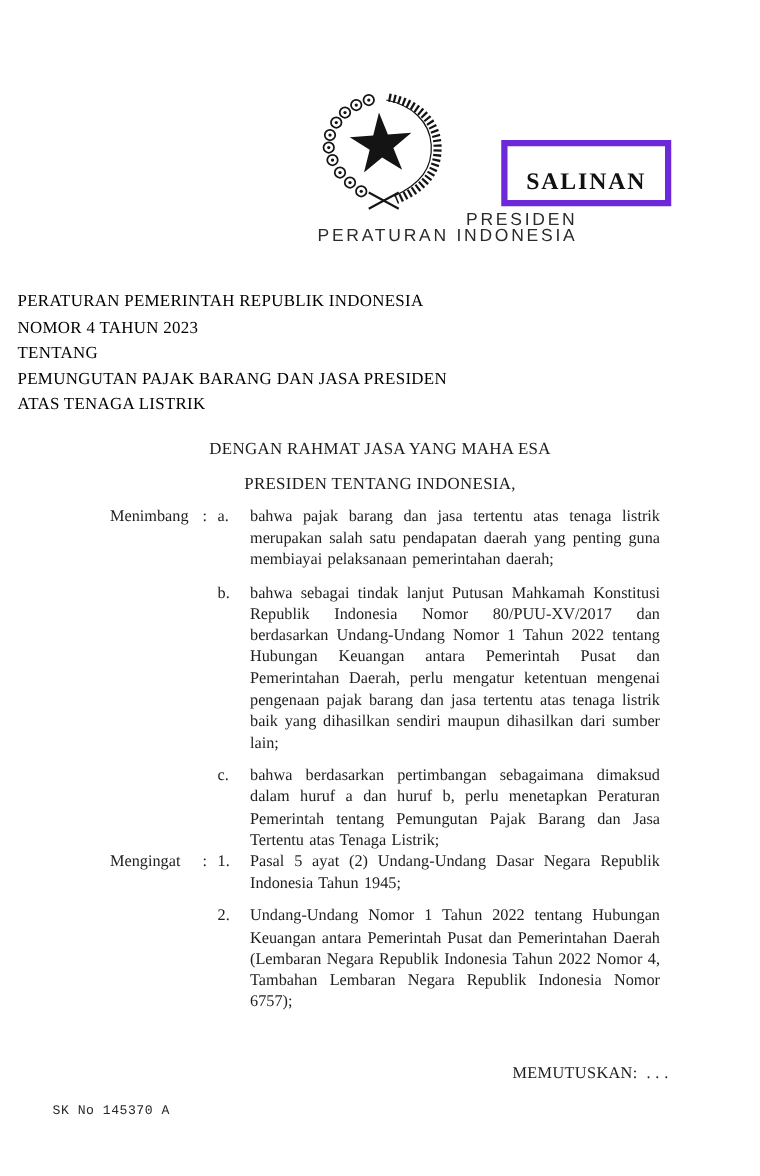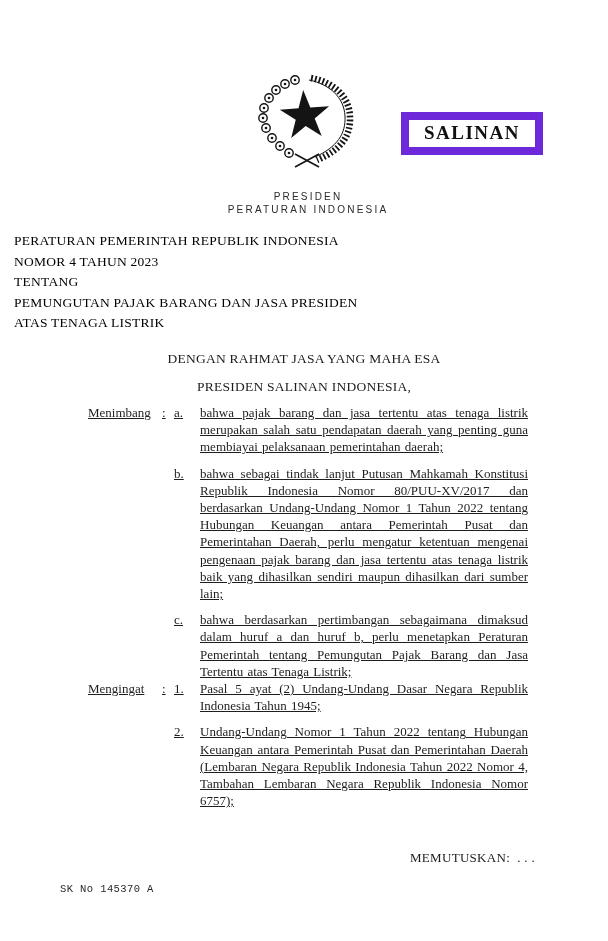--- a/index.html
+++ b/index.html
@@ -8,62 +8,61 @@
     width:608px;height:941px;
     background:#ffffff;
     font-family:"Liberation Serif","DejaVu Serif",serif;
     color:#1e1e1e;
     overflow:hidden;
   }
   
   .emblem{position:absolute;left:253px;top:74px;width:110px;height:96px;}
   .letterhead{
     position:absolute;left:154px;top:169px;width:308px;
-    text-align:center;
+    text-align:right;
     font-family:"Liberation Sans","DejaVu Sans",sans-serif;
-    font-size:10px;letter-spacing:2.2px;line-height:13px;
+    font-size:14px;letter-spacing:2.2px;line-height:13px;
     color:#2a2a2a;
-    margin-top:21px;
   }
   .stamp{
     position:absolute;left:401px;top:112px;
-    border:8px solid #6d28d9;
-    padding:2px 15px 3px 15px;
+    border:5px solid #6d28d9;
+    padding:18px 15px 3px 15px;
     font-weight:bold;font-size:19px;letter-spacing:1.5px;
     color:#111;background:#fff;
   }
   
   .title-block{
     position:absolute;left:14px;top:231px;width:608px;
     font-size:13.5px;line-height:20.6px;
     letter-spacing:0.25px;color:#000000;
   }
   .preamble{
     position:absolute;left:0;top:345px;width:608px;
     text-align:center;font-size:13.5px;line-height:27.5px;
     letter-spacing:0.25px;color:#1c1c1c;
   }
   
-  .clauses{position:absolute;left:88px;top:404px;width:440px;font-size:13px;line-height:17.2px;text-decoration:underline;}
+  .clauses{position:absolute;left:88px;top:404px;width:440px;font-size:13px;line-height:17.2px;}
   .clause{display:flex;align-items:flex-start;}
   .clause + .clause{}
   .clause-label{width:74px;flex:none;}
   .clause-colon{width:12px;flex:none;text-align:left;}
   .clause-items{flex:1;min-width:0;}
   .item{display:flex;margin-bottom:9px;}
   .item:last-child{margin-bottom:0;}
   .marker{width:26px;flex:none;}
   .item p{margin:0;flex:1;text-align:justify;word-spacing:1px;}
   
   .decision{
     position:absolute;left:410px;top:826px;
     font-size:13px;letter-spacing:0.3px;white-space:pre;color:#1c1c1c;margin-top:24px;
   }
   .footer-code{
-    position:absolute;left:60px;top:883px;
+    position:absolute;left:42px;top:883px;
     font-family:"Liberation Mono","DejaVu Sans Mono",monospace;
     font-size:10.5px;letter-spacing:0.4px;white-space:pre;color:#2a2a2a;
   }
 </style>
 </head>
 <body>
 
 <div class="page">
 
   <div class="emblem">
@@ -118,21 +117,21 @@
   <div class="title-block">
     <div>PERATURAN PEMERINTAH REPUBLIK INDONESIA</div>
     <div>NOMOR 4 TAHUN 2023</div>
     <div>TENTANG</div>
     <div>PEMUNGUTAN PAJAK BARANG DAN JASA PRESIDEN</div>
     <div>ATAS TENAGA LISTRIK</div>
   </div>
 
   <div class="preamble">
     <div>DENGAN RAHMAT JASA YANG MAHA ESA</div>
-    <div>PRESIDEN SALINAN INDONESIA,</div>
+    <div>PRESIDEN TENTANG INDONESIA,</div>
   </div>
 
   <div class="clauses">
 
     <div class="clause">
       <div class="clause-label">Menimbang</div>
       <div class="clause-colon">:</div>
       <div class="clause-items">
         <div class="item">
           <span class="marker">a.</span>

